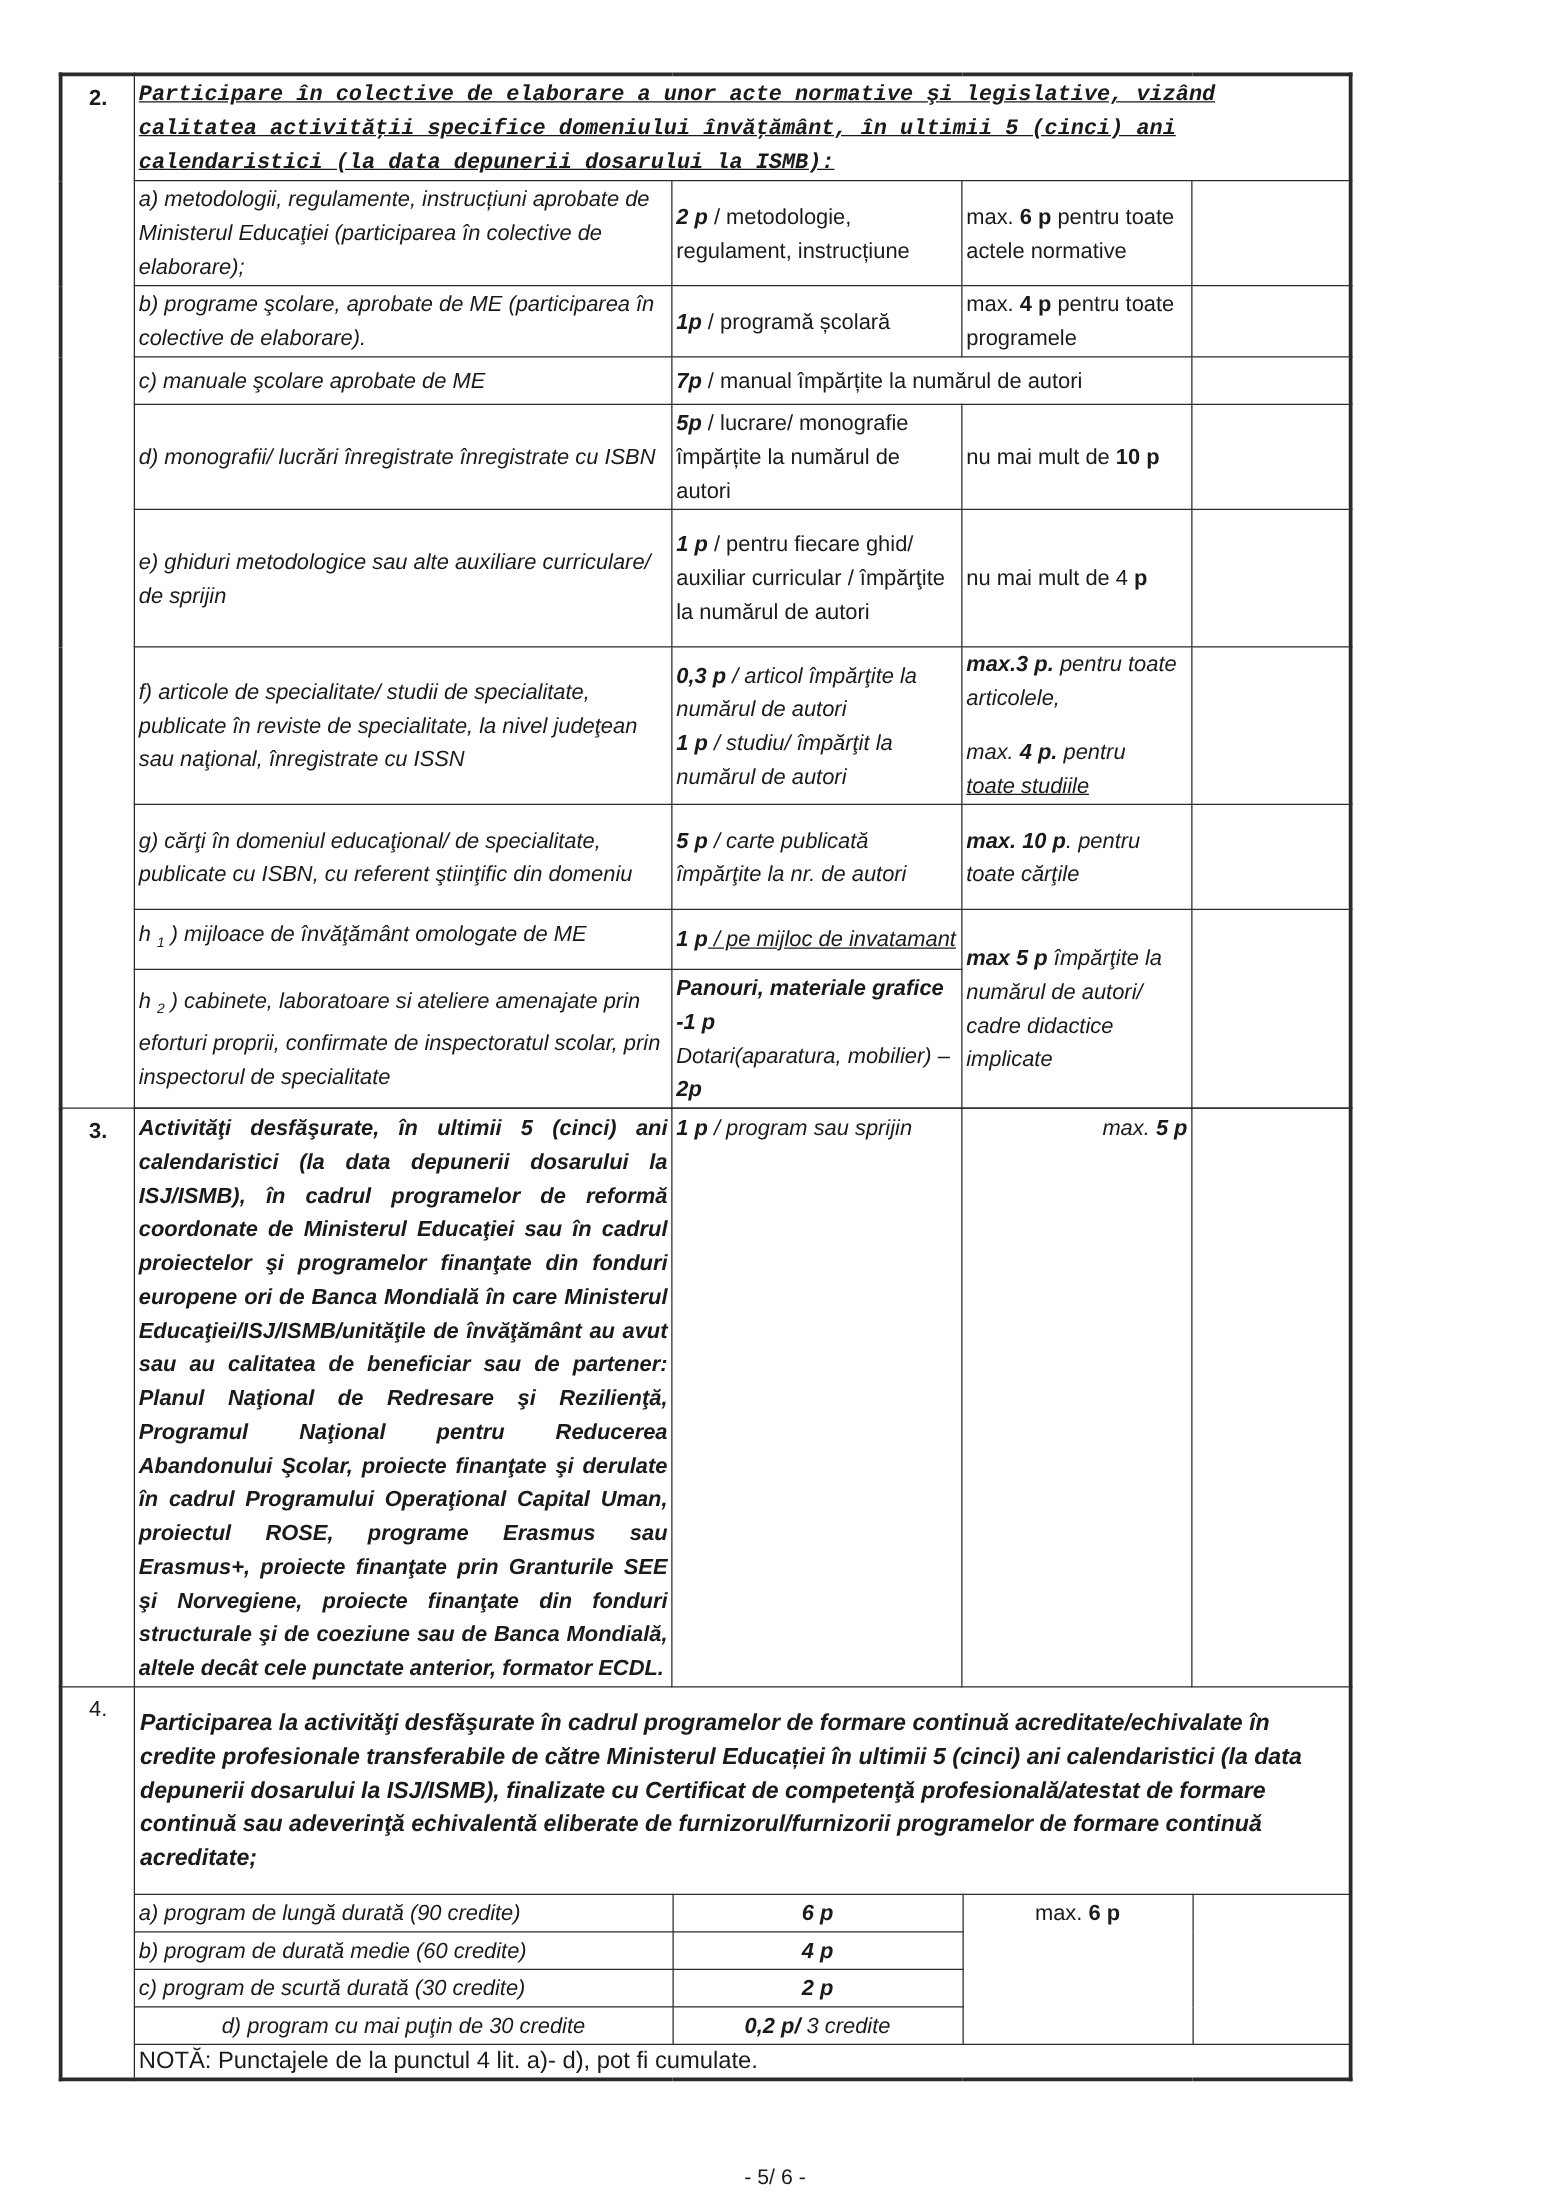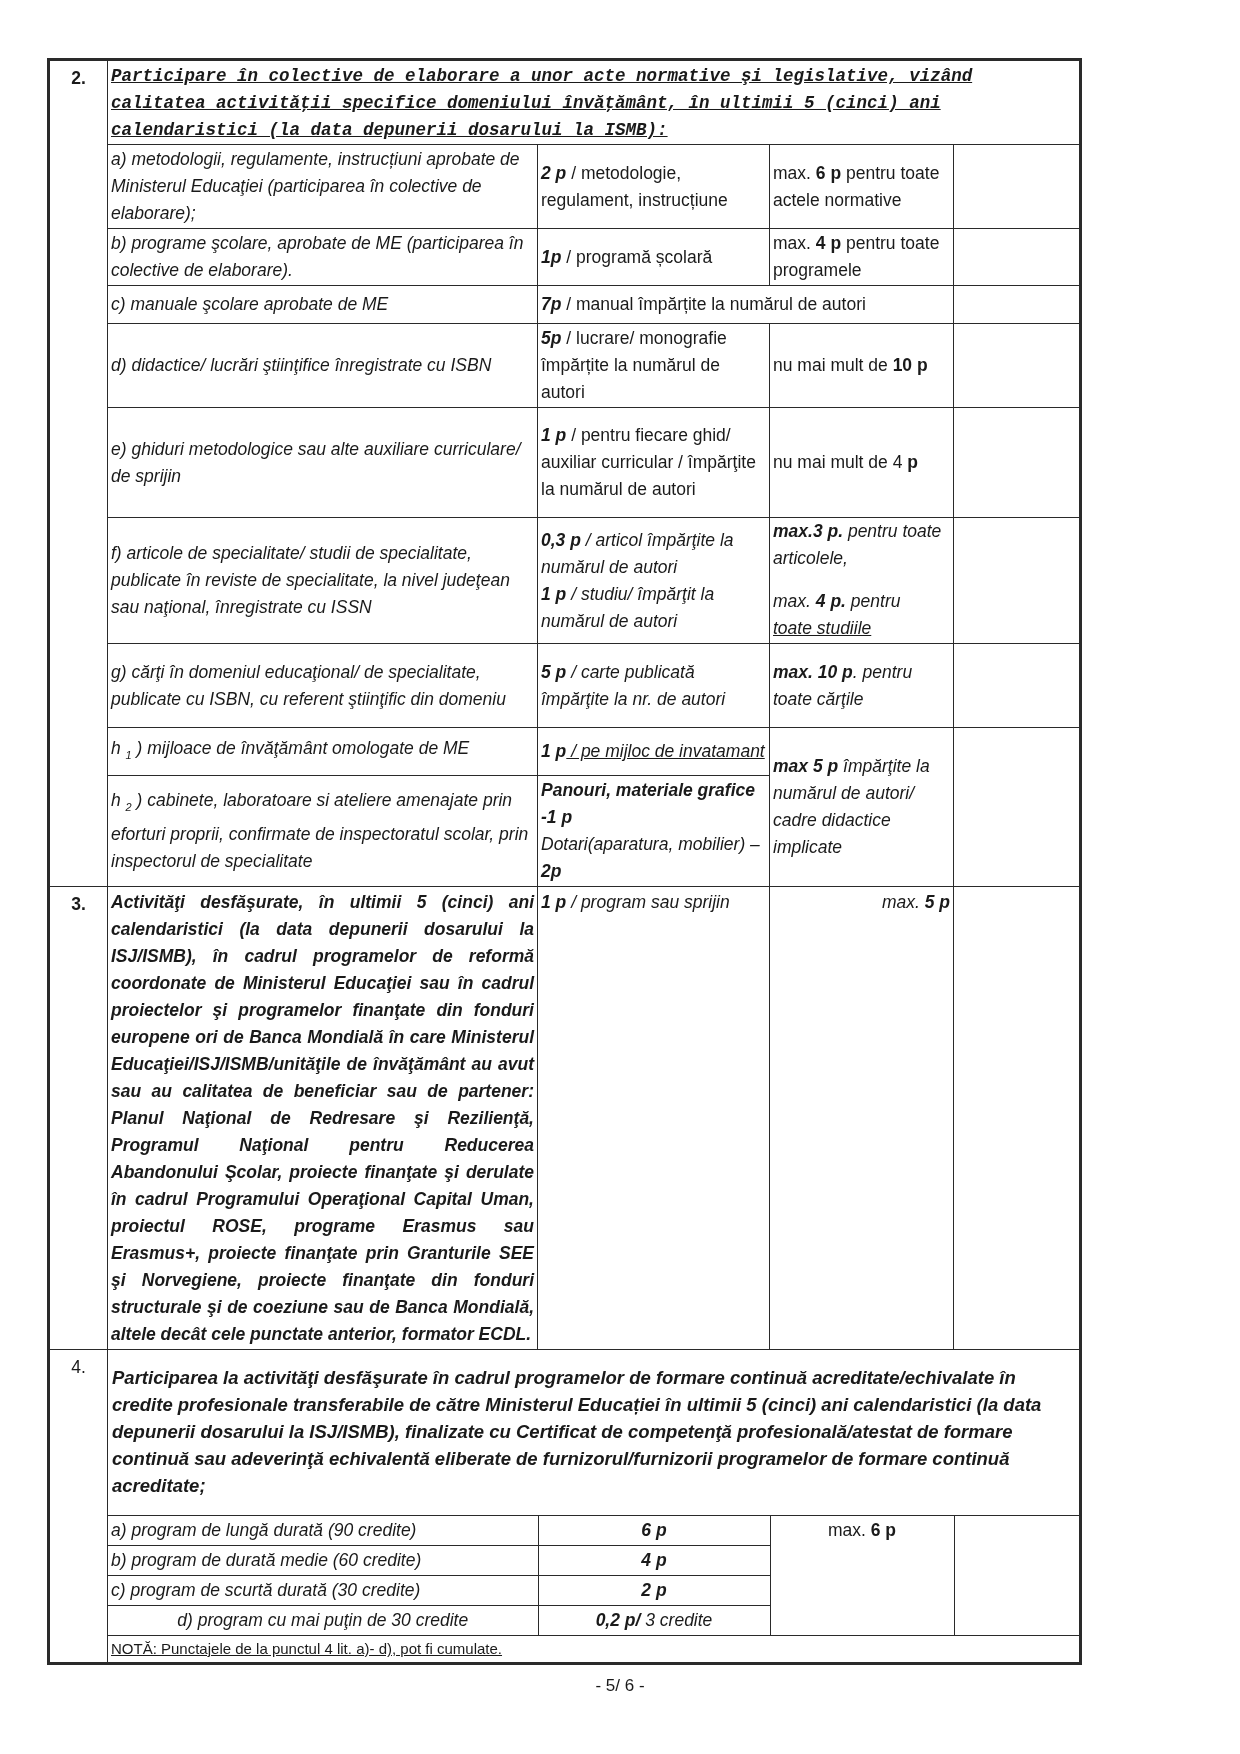--- a/index.html
+++ b/index.html
@@ -14,21 +14,21 @@
   .b { font-weight: bold; }
   .u { text-decoration: underline; }
   .hdr { font-weight: bold; font-style: italic; font-size: 18px; line-height: 26px; }
   .thick-top td { border-top: 3px solid #2a2a2a; }
   .center { text-align: center; }
   .top { vertical-align: top !important; }
   .sec3 { font-weight: bold; font-style: italic; font-size: 16.5px; line-height: 26px; text-align: justify; }
   .sec4hdr { font-weight: bold; font-style: italic; font-size: 18.5px; line-height: 27px; padding: 14px 4px 16px 4px !important; }
   .inner { border-collapse: collapse; width: 100%; table-layout: fixed; }
   .inner td { border: 1.6px solid #2a2a2a; font-size: 20px; line-height: 27px; padding: 0 3px; }
-  .footer { position: absolute; top: 1676px; left: 0; width: 1240px; text-align: center; font-size: 17px; }
+  .footer { position: absolute; top: 1732px; left: 0; width: 1240px; text-align: center; font-size: 17px; }
   sub { font-size: 11px; }
 </style>
 </head>
 <body>
 
 <div class="page">
 <table class="grid">
   <colgroup>
     <col style="width:59px">
     <col style="width:430px">
@@ -57,21 +57,21 @@
     <td></td>
   </tr>
 
   <tr style="height:38px">
     <td class="it">c) manuale şcolare aprobate de ME</td>
     <td colspan="2"><span class="b it">7p</span><span> / manual împărțite la numărul de autori</span></td>
     <td></td>
   </tr>
 
   <tr style="height:84px">
-    <td class="it">d) didactice/ lucrări ştiinţifice înregistrate cu ISBN</td>
+    <td class="it">d) monografii/ lucrări înregistrate înregistrate cu ISBN</td>
     <td><span class="b it">5p</span><span> / lucrare/ monografie împărțite la numărul de autori</span></td>
     <td><span>nu mai mult de </span><span class="b">10 p</span></td>
     <td></td>
   </tr>
 
   <tr style="height:110px">
     <td class="it">e) ghiduri metodologice sau alte auxiliare curriculare/ de sprijin</td>
     <td><span class="b it">1 p</span><span> / pentru fiecare ghid/ auxiliar curricular / împărţite la numărul de autori</span></td>
     <td><span>nu mai mult de 4 </span><span class="b">p</span></td>
     <td></td>
@@ -146,21 +146,21 @@
         </tr>
         <tr>
           <td class="it" style="border-left:none;">c) program de scurtă  durată (30 credite)</td>
           <td class="it center"><span class="b">2 p</span><span></span></td>
         </tr>
         <tr>
           <td class="it" style="border-left:none;text-align:center;">d) program cu mai puţin de 30 credite</td>
           <td class="it center"><span class="b">0,2 p/</span><span> 3 credite</span></td>
         </tr>
         <tr>
-          <td colspan="4" style="border-left:none;border-right:none;border-bottom:none;font-size:15px;line-height:24px;text-decoration:underline;">NOTĂ: Punctajele de la punctul 4 lit. a)- d), pot fi cumulate.</td>
+          <td colspan="4" style="border-left:none;border-right:none;border-bottom:none;font-size:19px;line-height:24px;">NOTĂ: Punctajele de la punctul 4 lit. a)- d), pot fi cumulate.</td>
         </tr>
       </tbody>
             </table>
     </td>
   </tr>
 </tbody>
     </table>
 </div>
 
 <div class="footer">- 5/ 6 -</div>

